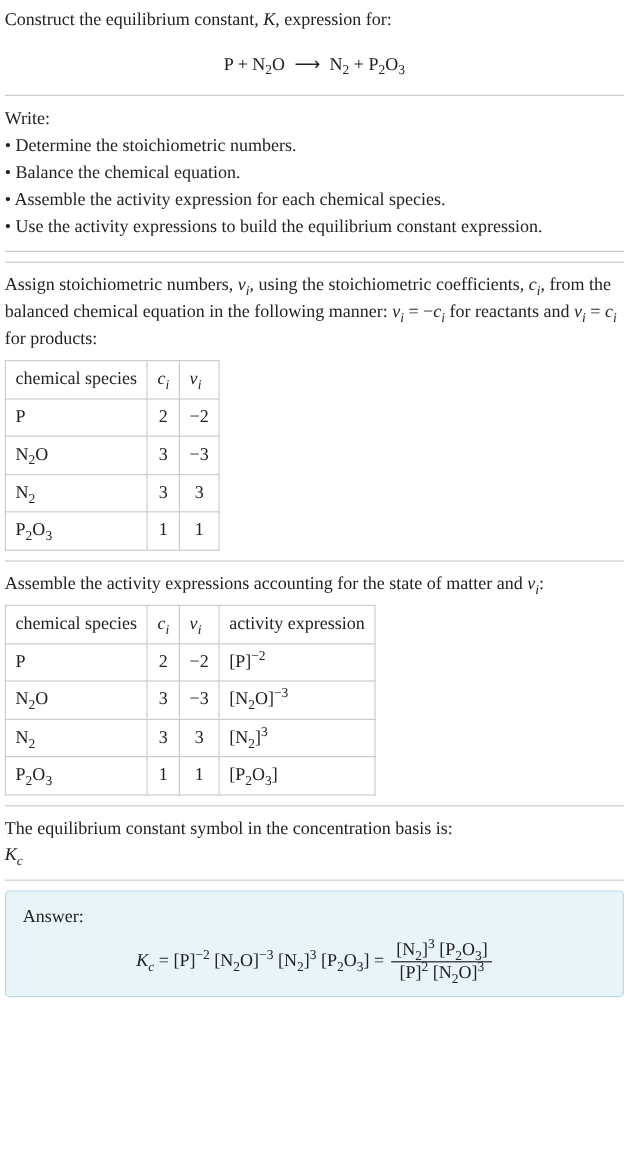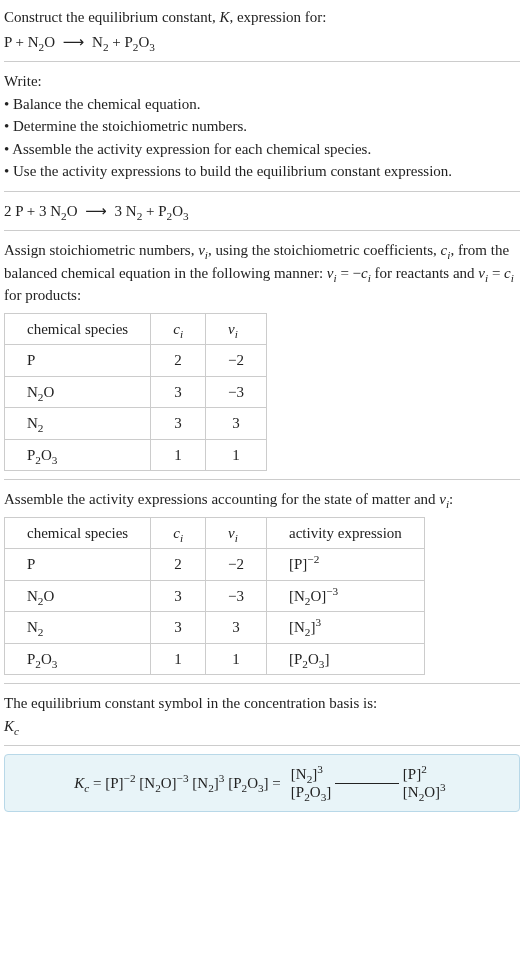--- a/index.html
+++ b/index.html
@@ -19,42 +19,43 @@
     .section {
       margin-bottom: 0;
     }
     hr {
       border: none;
       border-top: 1px solid #ccc;
       margin: 8px 0;
     }
     .equation {
       font-family: Georgia, serif;
-      margin: 2px 0;
+      margin: 14px 0;
+      text-align: center;
     }
     .sub {
       font-size: 0.75em;
       vertical-align: sub;
       line-height: 0;
     }
     .sup {
       font-size: 0.75em;
       vertical-align: super;
       line-height: 0;
     }
     .italic {
       font-style: italic;
     }
     table {
       border-collapse: collapse;
       margin: 6px 0;
     }
     th, td {
       border: 1px solid #ccc;
-      padding: 4px 22px;
+      padding: 4px 8px;
       text-align: left;
       font-weight: normal;
     }
     th {
       background: #fff;
     }
     .answer-box {
       background: #e8f4f8;
       border: 1px solid #b8d8e8;
       border-radius: 4px;
@@ -66,21 +67,21 @@
     }
     .kc-expr {
       display: flex;
       align-items: center;
       justify-content: center;
       gap: 6px;
       font-family: Georgia, serif;
     }
     .frac {
       display: inline-flex;
-      flex-direction: row;
+      flex-direction: column;
       align-items: center;
       vertical-align: middle;
       line-height: 1.2;
     }
     .frac-num {
       padding: 0 4px;
     }
     .frac-line {
       width: 100%;
       border-top: 1px solid #222;
@@ -107,34 +108,29 @@
     <span>P + N</span><span class="sub">2</span><span>O</span>
     <span class="arrow">⟶</span>
     <span> N</span><span class="sub">2</span><span> + P</span><span class="sub">2</span><span>O</span><span class="sub">3</span>
   </div>
 </div>
 
 <hr>
 
 <div class="section">
   <div>Write:</div>
+  <div>• Determine the stoichiometric numbers.</div>
   <div>• Balance the chemical equation.</div>
-  <div>• Determine the stoichiometric numbers.</div>
   <div>• Assemble the activity expression for each chemical species.</div>
   <div>• Use the activity expressions to build the equilibrium constant expression.</div>
 </div>
 
 <hr>
 
 <div class="section">
-  <div class="equation">
-    <span>2 P + 3 N</span><span class="sub">2</span><span>O</span>
-    <span class="arrow">⟶</span>
-    <span> 3 N</span><span class="sub">2</span><span> + P</span><span class="sub">2</span><span>O</span><span class="sub">3</span>
-  </div>
 </div>
 
 <hr>
 
 <div class="section">
   <div>
     <span>Assign stoichiometric numbers, </span><span class="italic">ν</span><span class="sub italic">i</span><span>, using the stoichiometric coefficients, </span><span class="italic">c</span><span class="sub italic">i</span><span>, from the balanced chemical equation in the following manner: </span><span class="italic">ν</span><span class="sub italic">i</span><span> = −</span><span class="italic">c</span><span class="sub italic">i</span><span> for reactants and </span><span class="italic">ν</span><span class="sub italic">i</span><span> = </span><span class="italic">c</span><span class="sub italic">i</span><span> for products:</span>
   </div>
   <table>
     <tbody>
@@ -213,20 +209,21 @@
 
 <div class="section">
   <div>The equilibrium constant symbol in the concentration basis is:</div>
   <div><span class="italic">K</span><span class="sub italic">c</span></div>
 </div>
 
 <hr>
 
 <div class="section">
   <div class="answer-box">
+    <div class="answer-label">Answer:</div>
     <div class="kc-expr">
       <span><span class="italic">K</span><span class="sub italic">c</span><span> = </span><span>[P]</span><span class="sup">−2</span><span> [N</span><span class="sub">2</span><span>O]</span><span class="sup">−3</span><span> [N</span><span class="sub">2</span><span>]</span><span class="sup">3</span><span> [P</span><span class="sub">2</span><span>O</span><span class="sub">3</span><span>]</span><span> = </span></span>
       <span class="frac">
         <span class="frac-num"><span>[N</span><span class="sub">2</span><span>]</span><span class="sup">3</span><span> [P</span><span class="sub">2</span><span>O</span><span class="sub">3</span><span>]</span></span>
         <span class="frac-line"></span>
         <span class="frac-den"><span>[P]</span><span class="sup">2</span><span> [N</span><span class="sub">2</span><span>O]</span><span class="sup">3</span></span>
       </span>
     </div>
   </div>
 </div>

